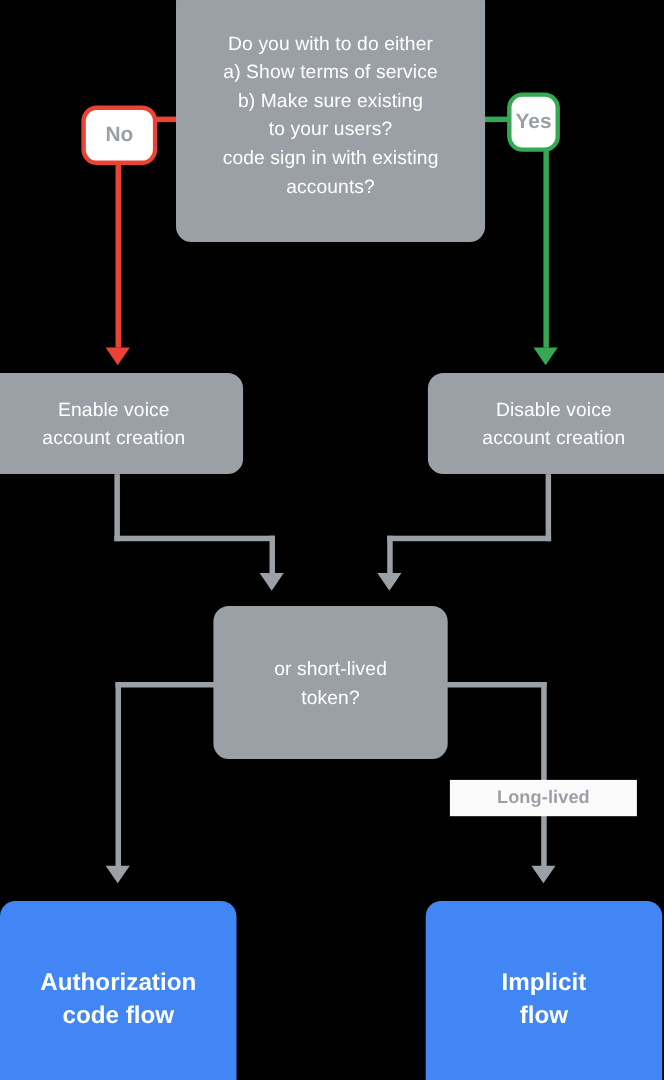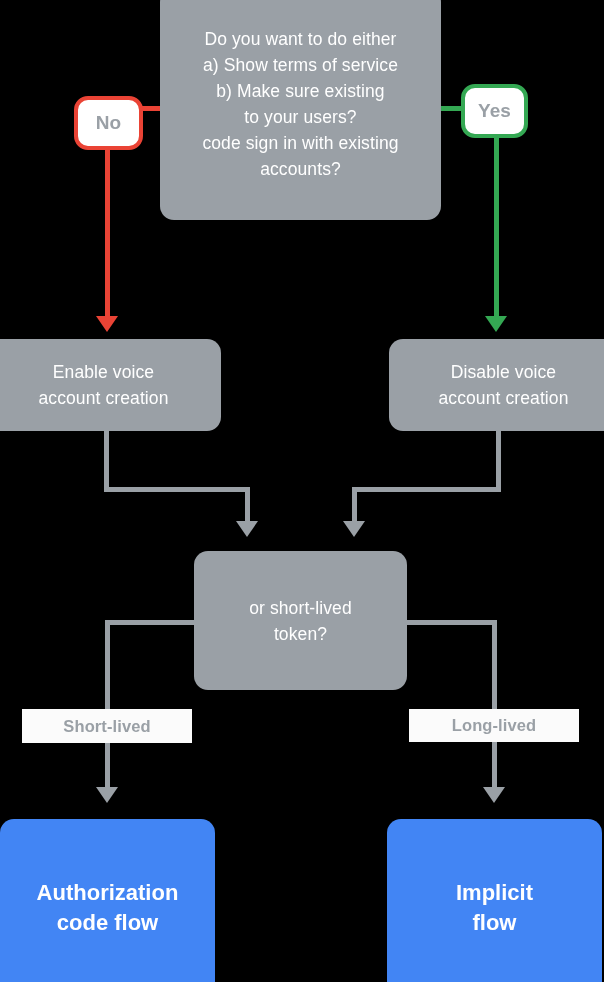--- a/index.html
+++ b/index.html
@@ -97,21 +97,21 @@
 
   
   #node-top-decision   { left: 160px; top: -12px;  width: 281px; height: 232px; padding: 0 14px; }
   #node-enable         { left: -14px; top: 339px;  width: 235px; height: 92px; }
   #node-disable        { left: 389px; top: 339px;  width: 229px; height: 92px; }
   #node-token-decision { left: 194px; top: 551px;  width: 213px; height: 139px; padding: 0 12px; }
   #node-auth-flow      { left: 0px;   top: 819px;  width: 215px; height: 178px; }
   #node-implicit-flow  { left: 387px; top: 819px;  width: 215px; height: 178px; }
 
   #badge-no  { left: 74px;  top: 84px;  width: 69px; height: 54px; }
-  #badge-yes { left: 461px; top: 84px;  width: 67px; height: 54px; text-align: center; }
+  #badge-yes { left: 461px; top: 84px;  width: 48px; height: 54px; text-align: center; }
 
   #label-short-lived { left: 22px;  top: 709px; width: 170px; height: 34px; }
   #label-long-lived  { left: 409px; top: 709px; width: 170px; height: 33px; }
 </style>
 </head>
 <body>
 
 <div id="canvas">
 
   <div class="seg seg-red" style="left:140px; top:106px; width:24px; height:5px;"></div>
@@ -135,26 +135,25 @@
   <div class="arrow arrow-gray" style="left:343px; top:521px;"></div>
 
   <div class="seg seg-gray" style="left:105px; top:620px; width:100px; height:5px;"></div>
   <div class="seg seg-gray" style="left:105px; top:620px; width:5px; height:169px;"></div>
   <div class="arrow arrow-gray" style="left:96px; top:787px;"></div>
 
   <div class="seg seg-gray" style="left:397px; top:620px; width:100px; height:5px;"></div>
   <div class="seg seg-gray" style="left:492px; top:620px; width:5px; height:169px;"></div>
   <div class="arrow arrow-gray" style="left:483px; top:787px;"></div>
 
-  <div class="edge-label" id="label-short-lived">Short-lived</div>
   <div class="edge-label" id="label-long-lived">Long-lived</div>
 
   <div class="node node-gray" id="node-top-decision">
     <div>
-      <div>Do you want to do either</div>
+      <div>Do you with to do either</div>
       <div>a) Show terms of service</div>
       <div>b) Make sure existing</div>
       <div>to your users?</div>
       <div>code sign in with existing</div>
       <div>accounts?</div>
     </div>
   </div>
 
   <div class="badge badge-no" id="badge-no">
     <span>No</span>

